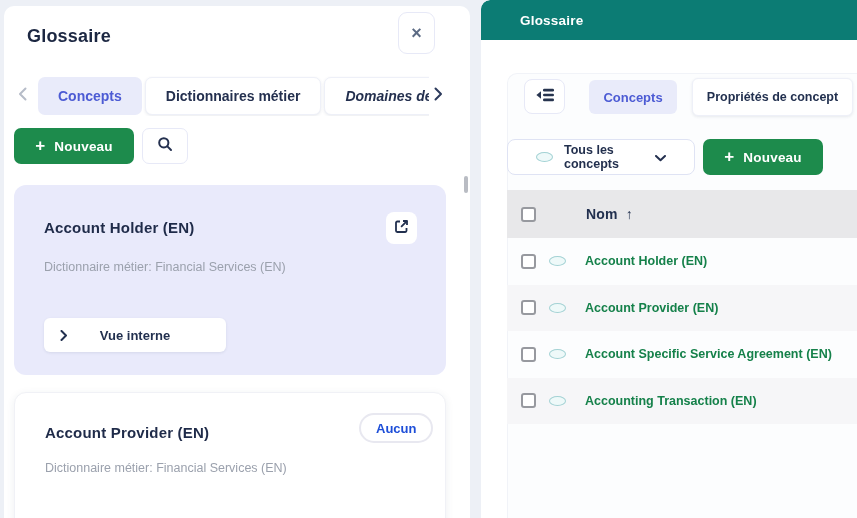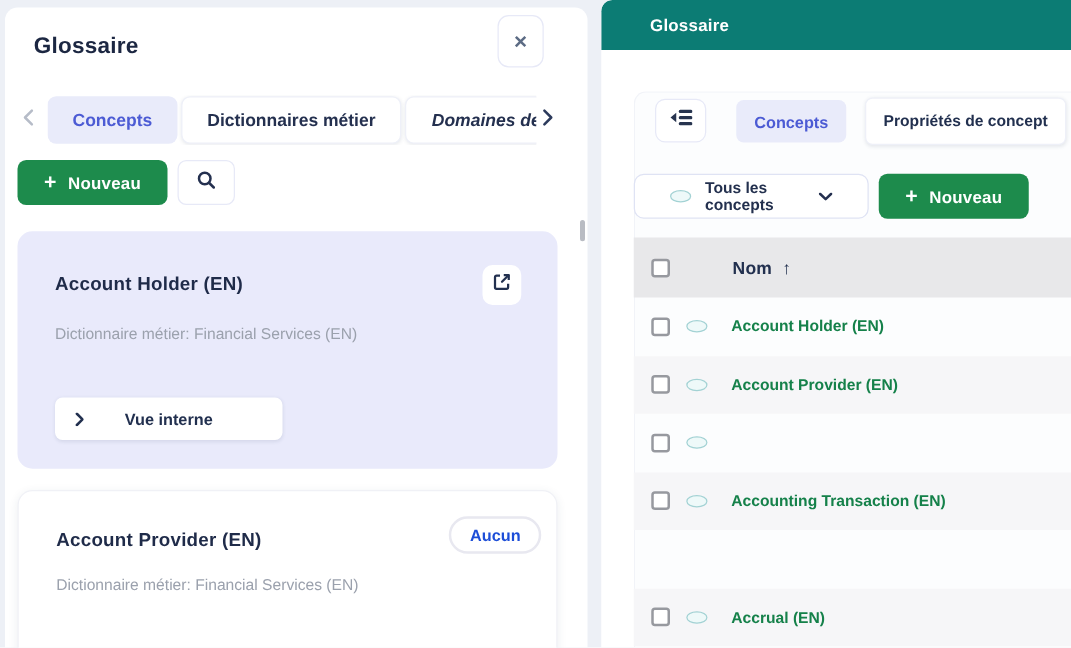--- a/index.html
+++ b/index.html
@@ -273,25 +273,21 @@
     <span class="row-name">Account Holder (EN)</span>
   </div>
   <div class="rp-row alt" style="top:284.5px;">
     <span class="checkbox"></span>
     <span class="oval-icon"></span>
     <span class="row-name">Account Provider (EN)</span>
   </div>
   <div class="rp-row" style="top:331px;">
     <span class="checkbox"></span>
     <span class="oval-icon"></span>
+    <span class="row-name">Account Specific Service Agreement (EN)</span>
   </div>
   <div class="rp-row alt" style="top:377.5px;">
     <span class="checkbox"></span>
     <span class="oval-icon"></span>
     <span class="row-name">Accounting Transaction (EN)</span>
   </div>
-  <div class="rp-row alt" style="top:470.5px;">
-    <span class="checkbox"></span>
-    <span class="oval-icon"></span>
-    <span class="row-name">Accrual (EN)</span>
-  </div>
 
 </div>
 
 </body></html>

